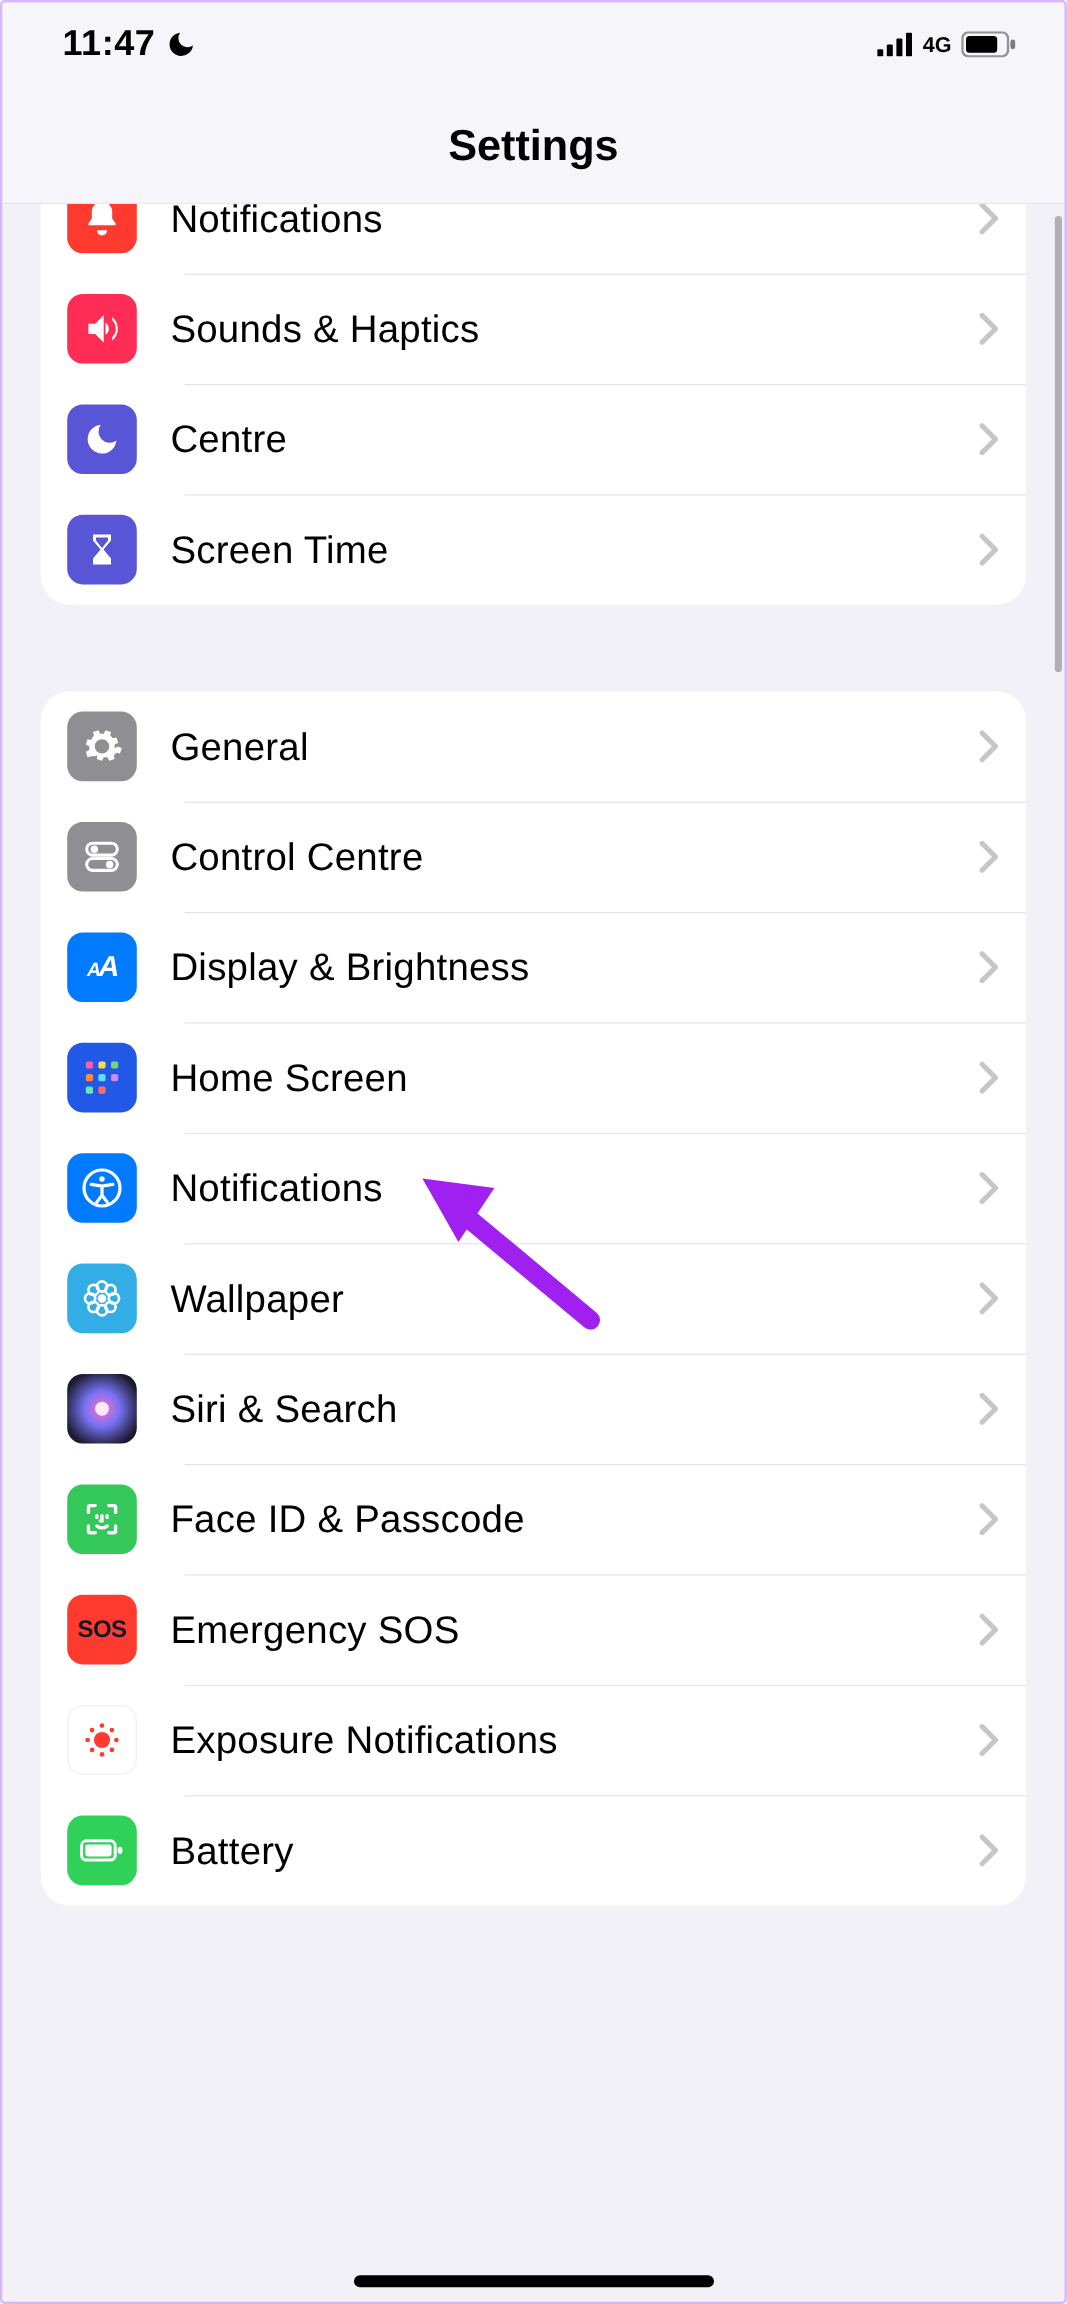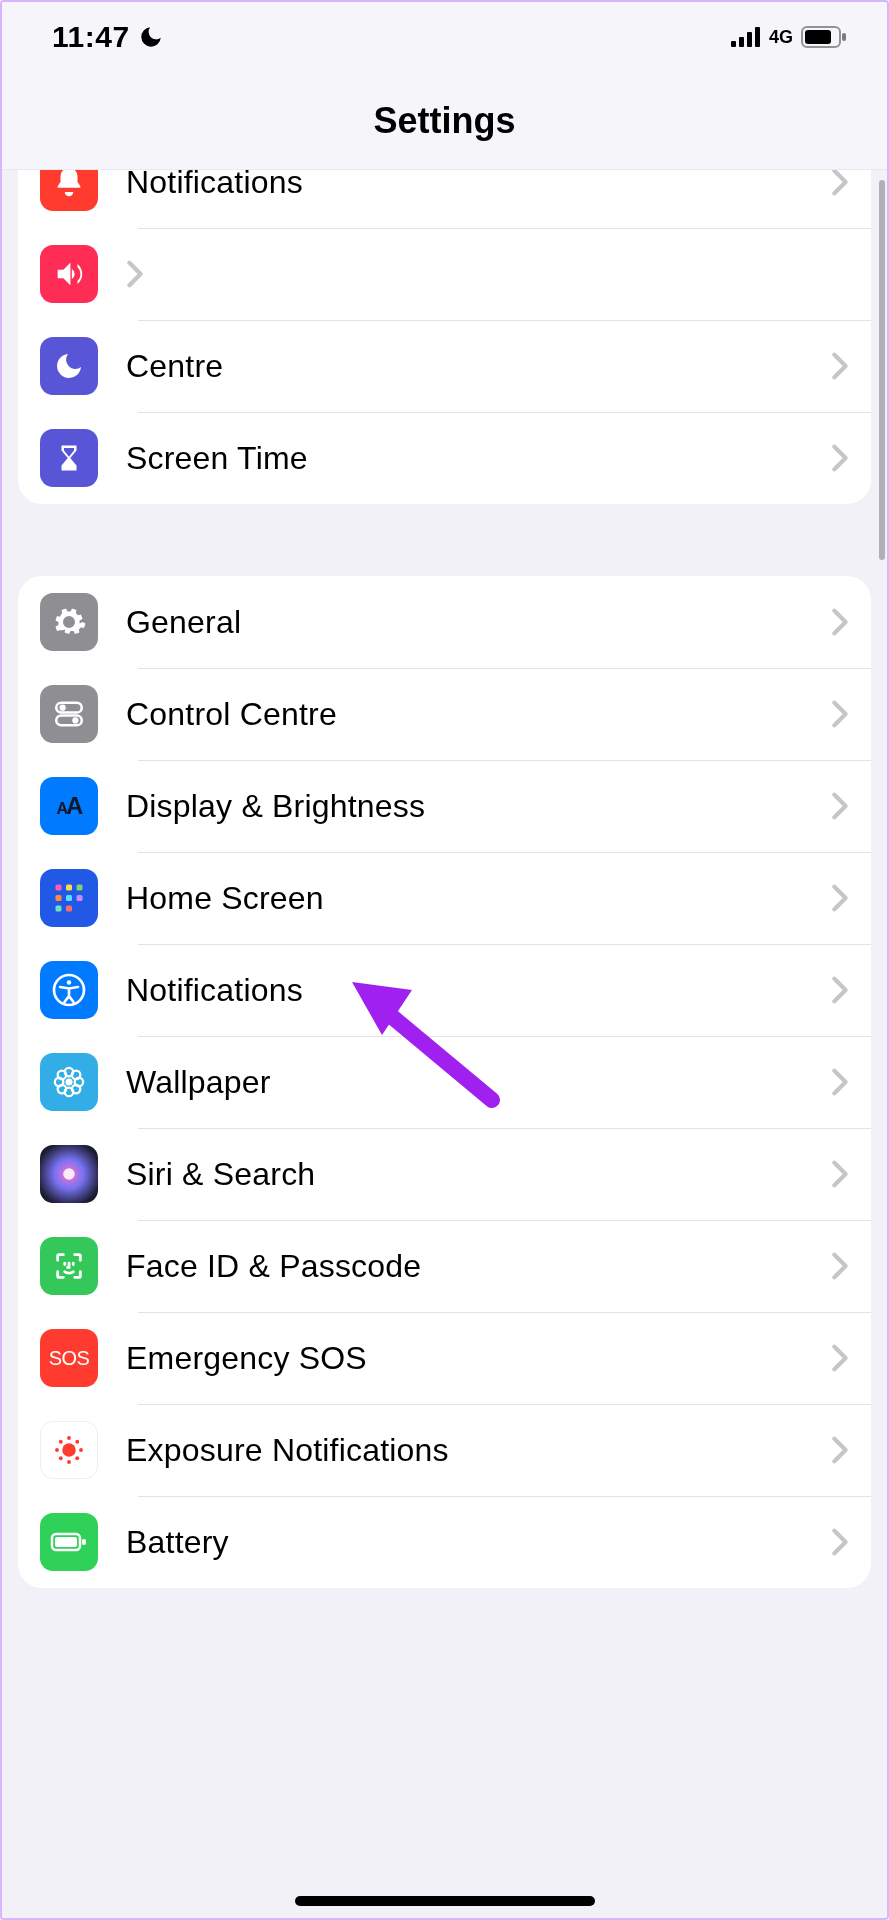--- a/index.html
+++ b/index.html
@@ -44,21 +44,21 @@
     font-size: 36px;
     font-weight: 700;
     line-height: 98px;
   }
   
   .scroll {
     position: absolute;
     top: 168px; left: 0; right: 0; bottom: 0;
     background: #f2f1f7;
     overflow: hidden;
-    padding: 0 16px;
+    padding: 0 32px;
   }
   .group {
     background: #ffffff;
     border-radius: 24px;
     overflow: hidden;
     margin-bottom: 72px;
   }
   .group.first { margin-top: -34px; } 
   .row {
     display: flex;
@@ -196,20 +196,21 @@
           </svg>
       </span>
     </div>
 
     <div class="row">
       <div class="icon-box bg-pink">
         <svg width="34" height="34" viewBox="0 0 24 24" fill="#fff">
             <path d="M4 9v6h4l5 5V4L8 9H4zm12 3a4 4 0 0 0-2-3.5v7A4 4 0 0 0 16 12zm2-7v2a7 7 0 0 1 0 10v2a9 9 0 0 0 0-14z"></path>
           </svg>
       </div>
+      <span class="row-label">Sounds &amp; Haptics</span>
       <span class="chevron">
         <svg width="18" height="28" viewBox="0 0 12 20" fill="none" stroke="#c6c6c9" stroke-width="3" stroke-linecap="round" stroke-linejoin="round">
             <path d="M2 2l8 8-8 8"></path>
           </svg>
       </span>
     </div>
 
     <div class="row">
       <div class="icon-box bg-indigo">
         <svg width="32" height="32" viewBox="0 0 24 24" fill="#fff">
@@ -268,21 +269,21 @@
       <span class="row-label">Control Centre</span>
       <span class="chevron">
         <svg width="18" height="28" viewBox="0 0 12 20" fill="none" stroke="#c6c6c9" stroke-width="3" stroke-linecap="round" stroke-linejoin="round">
             <path d="M2 2l8 8-8 8"></path>
           </svg>
       </span>
     </div>
 
     <div class="row">
       <div class="icon-box bg-blue">
-        <span style="font-size:24px;font-weight:600;color:#0f172a;letter-spacing:-2px;"><span style="font-size:16px;">A</span>A</span>
+        <span style="font-size:24px;font-weight:600;color:#ffffff;letter-spacing:-2px;font-style:italic;"><span style="font-size:16px;">A</span>A</span>
       </div>
       <span class="row-label">Display &amp; Brightness</span>
       <span class="chevron">
         <svg width="18" height="28" viewBox="0 0 12 20" fill="none" stroke="#c6c6c9" stroke-width="3" stroke-linecap="round" stroke-linejoin="round">
             <path d="M2 2l8 8-8 8"></path>
           </svg>
       </span>
     </div>
 
     <div class="row">
@@ -368,21 +369,21 @@
       <span class="row-label">Face ID &amp; Passcode</span>
       <span class="chevron">
         <svg width="18" height="28" viewBox="0 0 12 20" fill="none" stroke="#c6c6c9" stroke-width="3" stroke-linecap="round" stroke-linejoin="round">
             <path d="M2 2l8 8-8 8"></path>
           </svg>
       </span>
     </div>
 
     <div class="row">
       <div class="icon-box bg-red2">
-        <span style="color:#ffffff;font-size:20px;font-weight:400;letter-spacing:-0.5px;">SOS</span>
+        <span style="color:#0f172a;font-size:20px;font-weight:700;letter-spacing:-0.5px;">SOS</span>
       </div>
       <span class="row-label">Emergency SOS</span>
       <span class="chevron">
         <svg width="18" height="28" viewBox="0 0 12 20" fill="none" stroke="#c6c6c9" stroke-width="3" stroke-linecap="round" stroke-linejoin="round">
             <path d="M2 2l8 8-8 8"></path>
           </svg>
       </span>
     </div>
 
     <div class="row">

